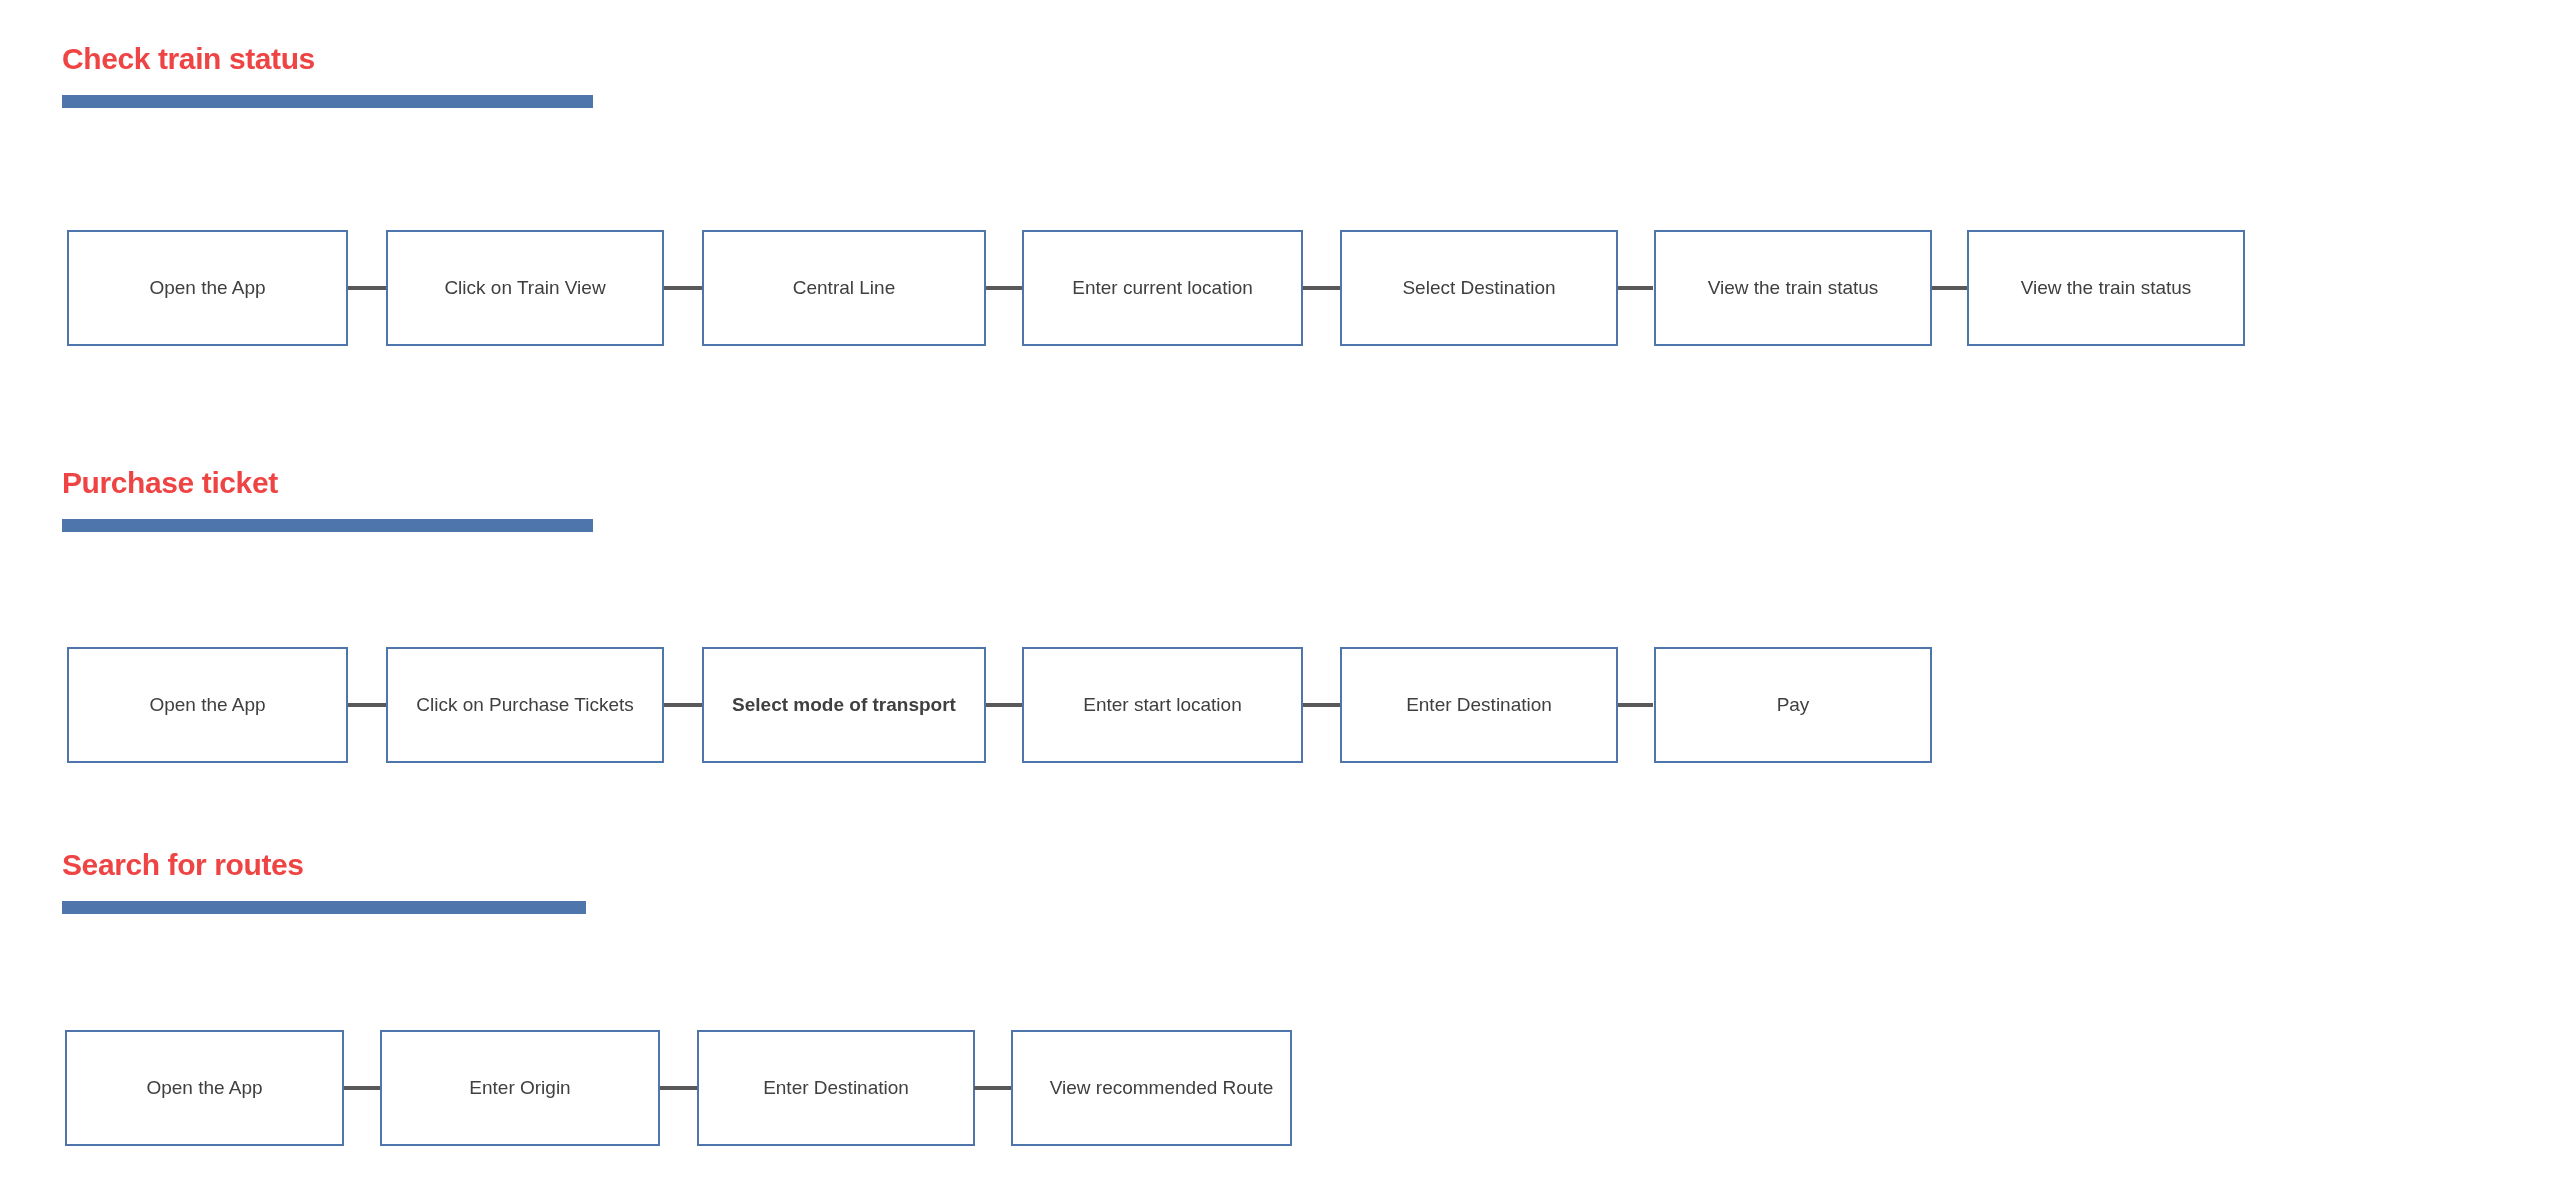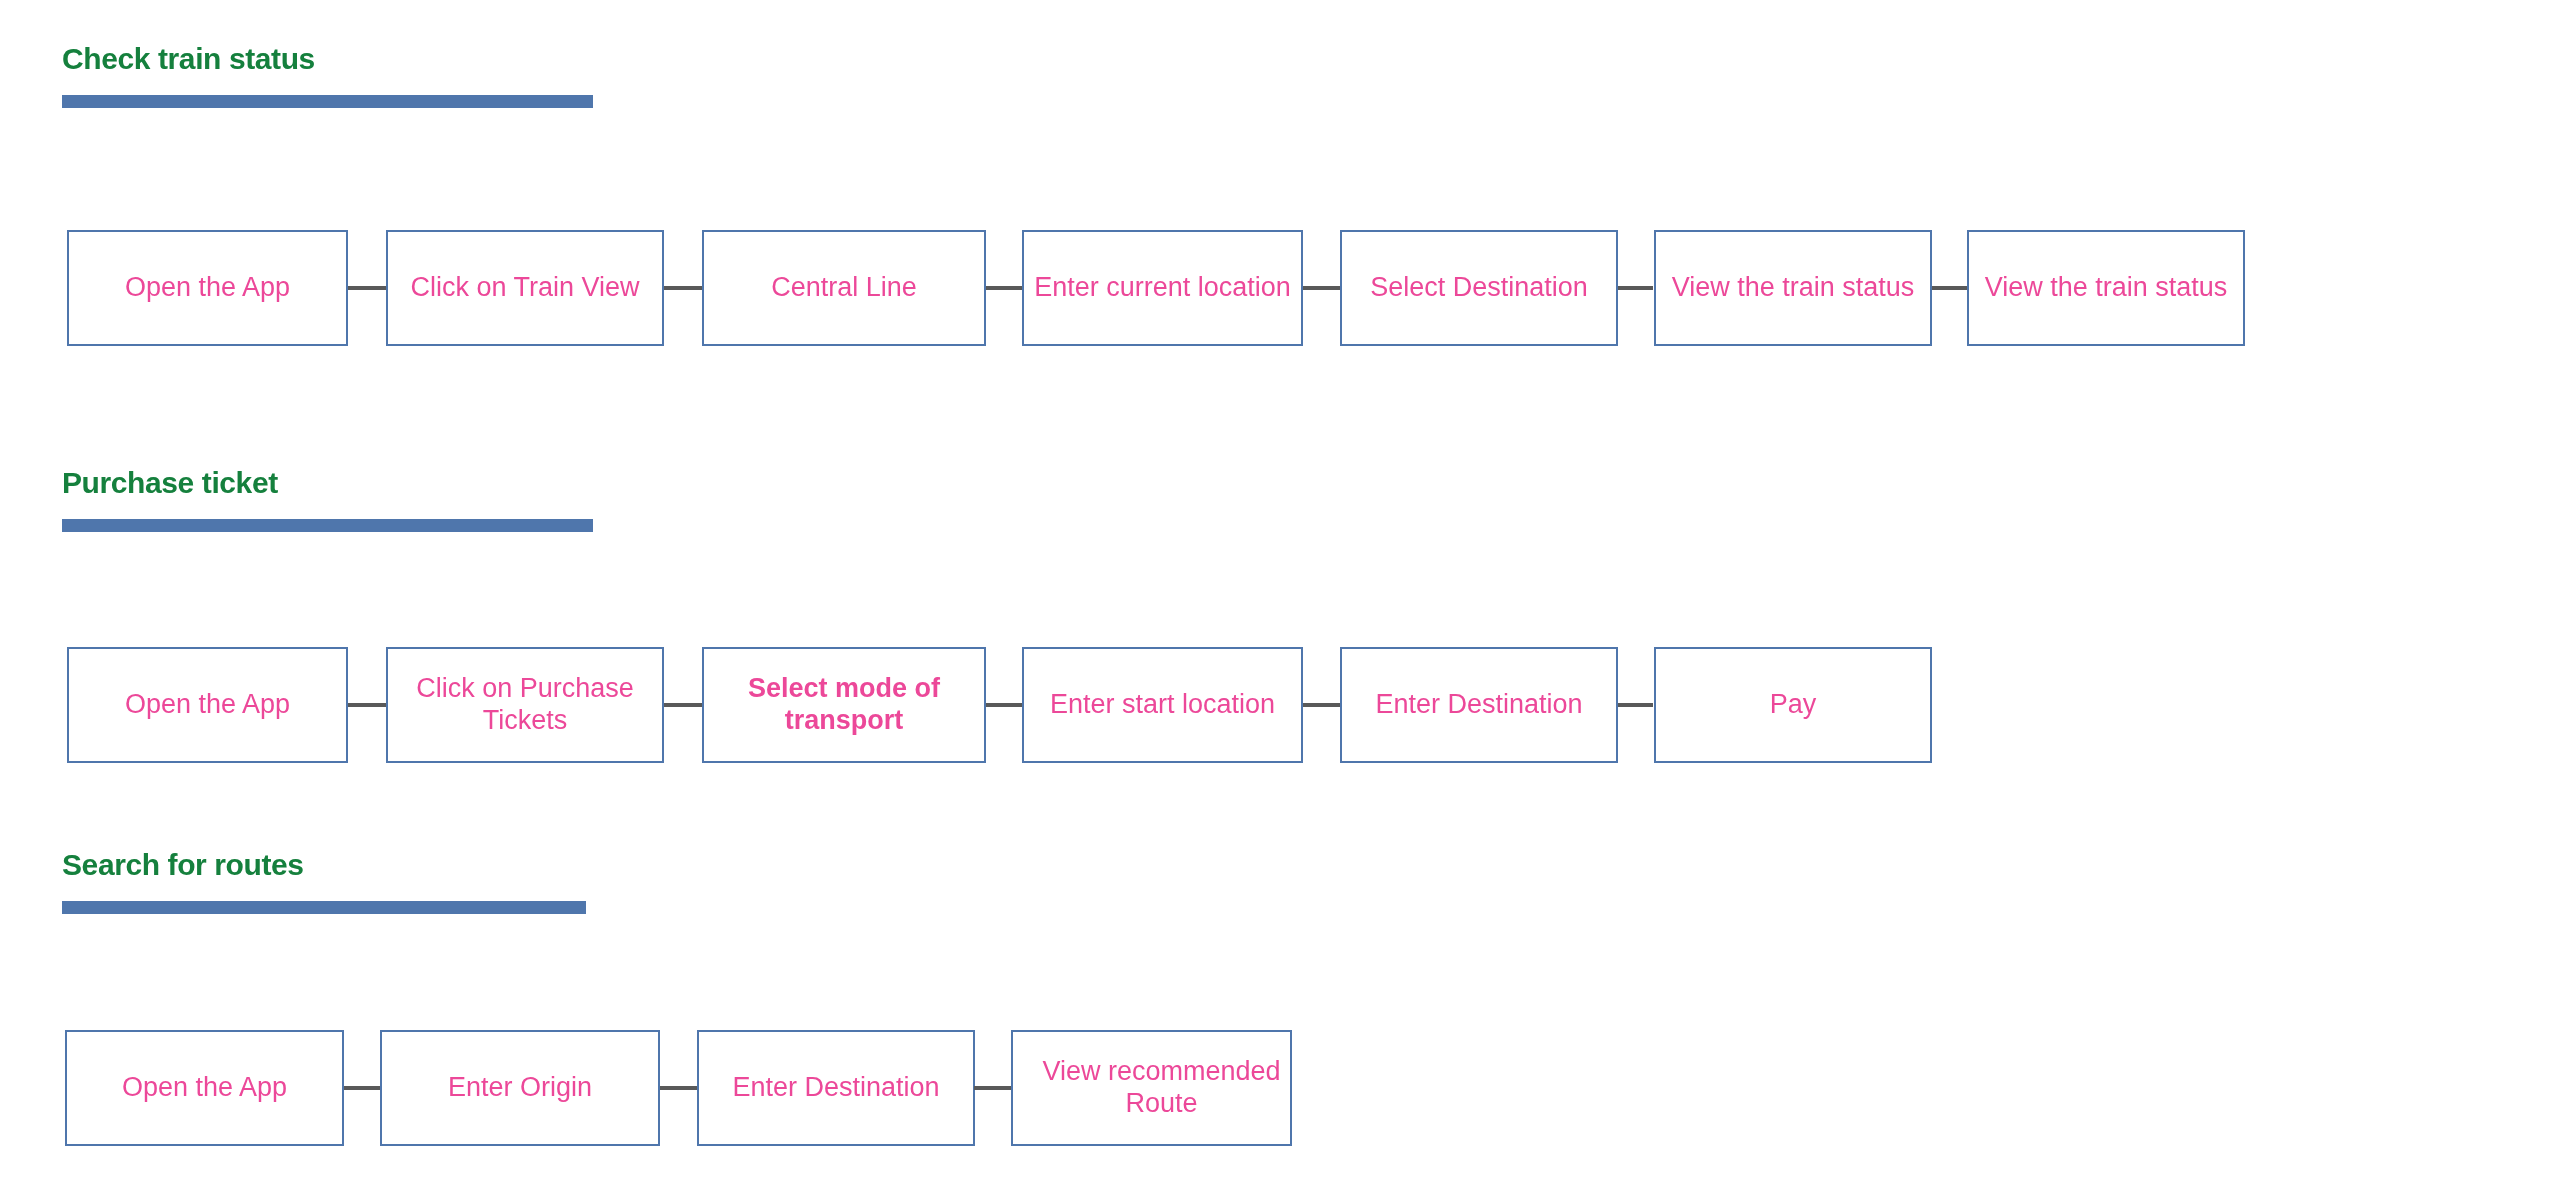--- a/index.html
+++ b/index.html
@@ -20,21 +20,21 @@
     position: absolute;
     left: 0;
     top: 0;
   }
 
   .section-heading {
     position: absolute;
     left: 62px;
     font-size: 30px;
     font-weight: bold;
-    color: #15803d;
+    color: #ef4444;
     letter-spacing: -0.4px;
     white-space: nowrap;
     line-height: 1;
   }
 
   .heading-bar {
     position: absolute;
     left: 62px;
     height: 12.7px;
     background: #4F76AC;
@@ -53,23 +53,23 @@
     box-sizing: border-box;
     border: 2.1px solid #4F76AC;
     background: #ffffff;
     display: flex;
     align-items: center;
     justify-content: center;
     text-align: center;
   }
 
   .flow-node .node-label {
-    font-size: 27px;
+    font-size: 19px;
     line-height: 1.18;
-    color: #ec4899;
+    color: #404040;
     padding: 0 5.6px;
     white-space: pre-line;
   }
 
   .connector {
     position: absolute;
     height: 3.5px;
     background: #595959;
   }
 </style>

